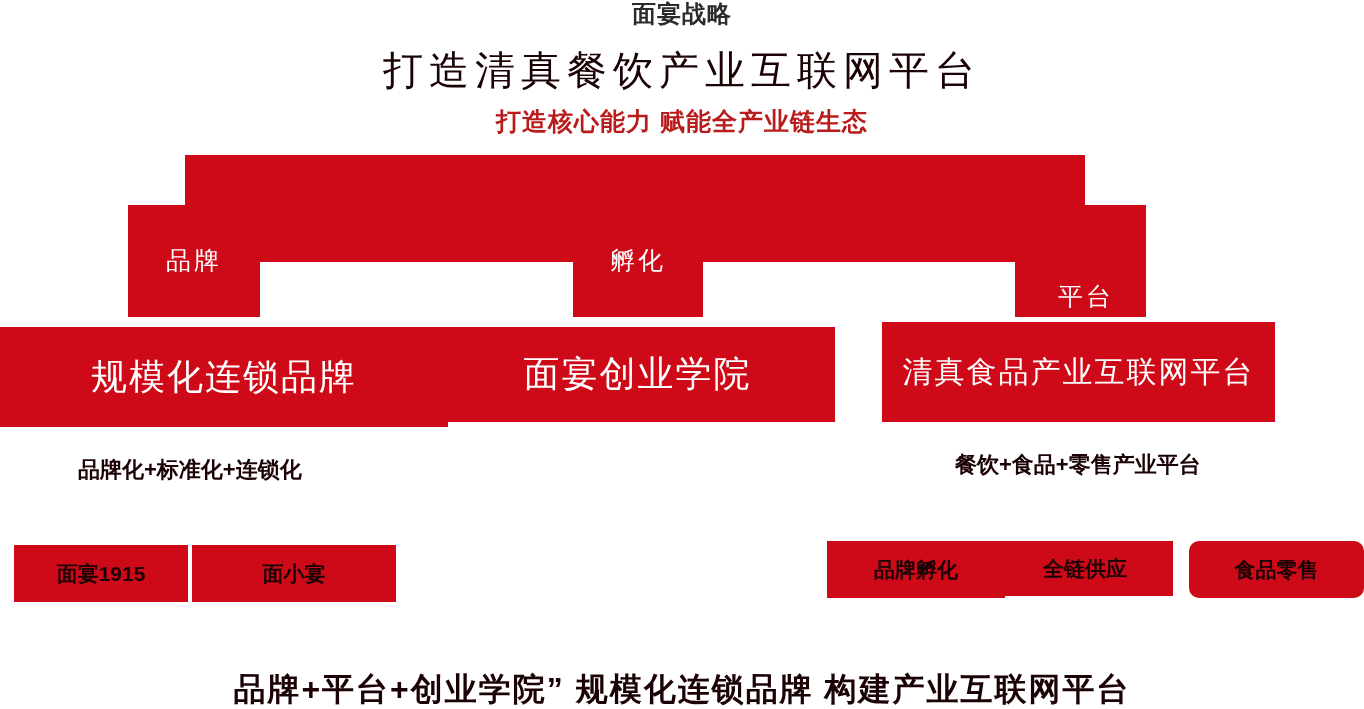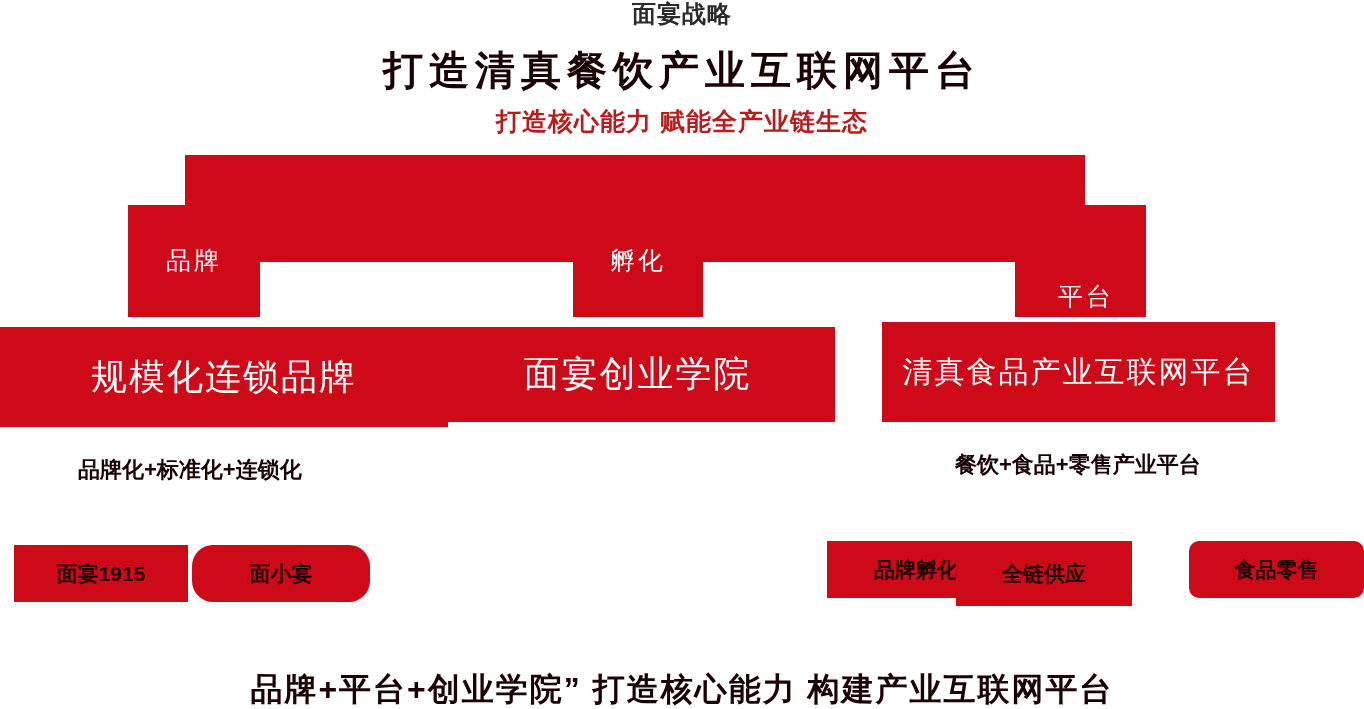--- a/index.html
+++ b/index.html
@@ -10,21 +10,21 @@
   .abs{position:absolute;}
 
   
   #doc-title{
     left:0;top:-2px;width:1364px;text-align:center;
     font-size:24px;font-weight:700;color:#2b2b2b;letter-spacing:1px;
     line-height:32px;
   }
   #main-title{
     left:0;top:44px;width:1364px;text-align:center;
-    font-size:40px;font-weight:700;color:#1a0205;letter-spacing:6px;
+    font-size:40px;font-weight:400;color:#1a0205;letter-spacing:6px;
     line-height:52px;white-space:nowrap;
   }
   #subtitle{
     left:0;top:104px;width:1364px;text-align:center;
     font-size:25px;font-weight:700;color:#b91c1c;letter-spacing:1px;
     line-height:34px;white-space:nowrap;
   }
 
   
   #pyramid{left:0;top:155px;width:1364px;height:165px;}
@@ -67,23 +67,23 @@
   #caption-platform{left:955px;top:450px;}
 
   
   .tag{
     position:absolute;background:var(--red);
     display:flex;align-items:center;justify-content:center;
     color:#1a0205;font-size:21px;font-weight:700;letter-spacing:0px;
     white-space:nowrap;box-sizing:border-box;
   }
   #tag-myan1915{left:14px;top:545px;width:174px;height:57px;}
-  #tag-mianxiaoyan{left:192px;top:545px;width:178px;height:57px;border-radius:21px;}
+  #tag-mianxiaoyan{left:192px;top:545px;width:204px;height:57px;}
   #tag-brand-incubation{left:827px;top:541px;width:178px;height:57px;}
-  #tag-full-chain{left:956px;top:541px;width:176px;height:65px;}
+  #tag-full-chain{left:997px;top:541px;width:176px;height:55px;}
   #tag-food-retail{left:1189px;top:541px;width:175px;height:57px;border-radius:10px;}
 
   
   #footer-text{
     left:0;top:668px;width:1364px;text-align:center;
     font-size:32px;font-weight:700;color:#1a0205;letter-spacing:2px;
     line-height:42px;white-space:nowrap;
   }
 </style>
 </head>
@@ -120,13 +120,13 @@
 <div class="tag" id="tag-myan1915">面宴1915</div>
 
 <div class="tag" id="tag-mianxiaoyan">面小宴</div>
 
 <div class="tag" id="tag-brand-incubation">品牌孵化</div>
 
 <div class="tag" id="tag-full-chain">全链供应</div>
 
 <div class="tag" id="tag-food-retail">食品零售</div>
 
-<div class="abs" id="footer-text">品牌+平台+创业学院” 打造核心能力 构建产业互联网平台</div>
+<div class="abs" id="footer-text">品牌+平台+创业学院” 规模化连锁品牌 构建产业互联网平台</div>
 
 </body></html>

